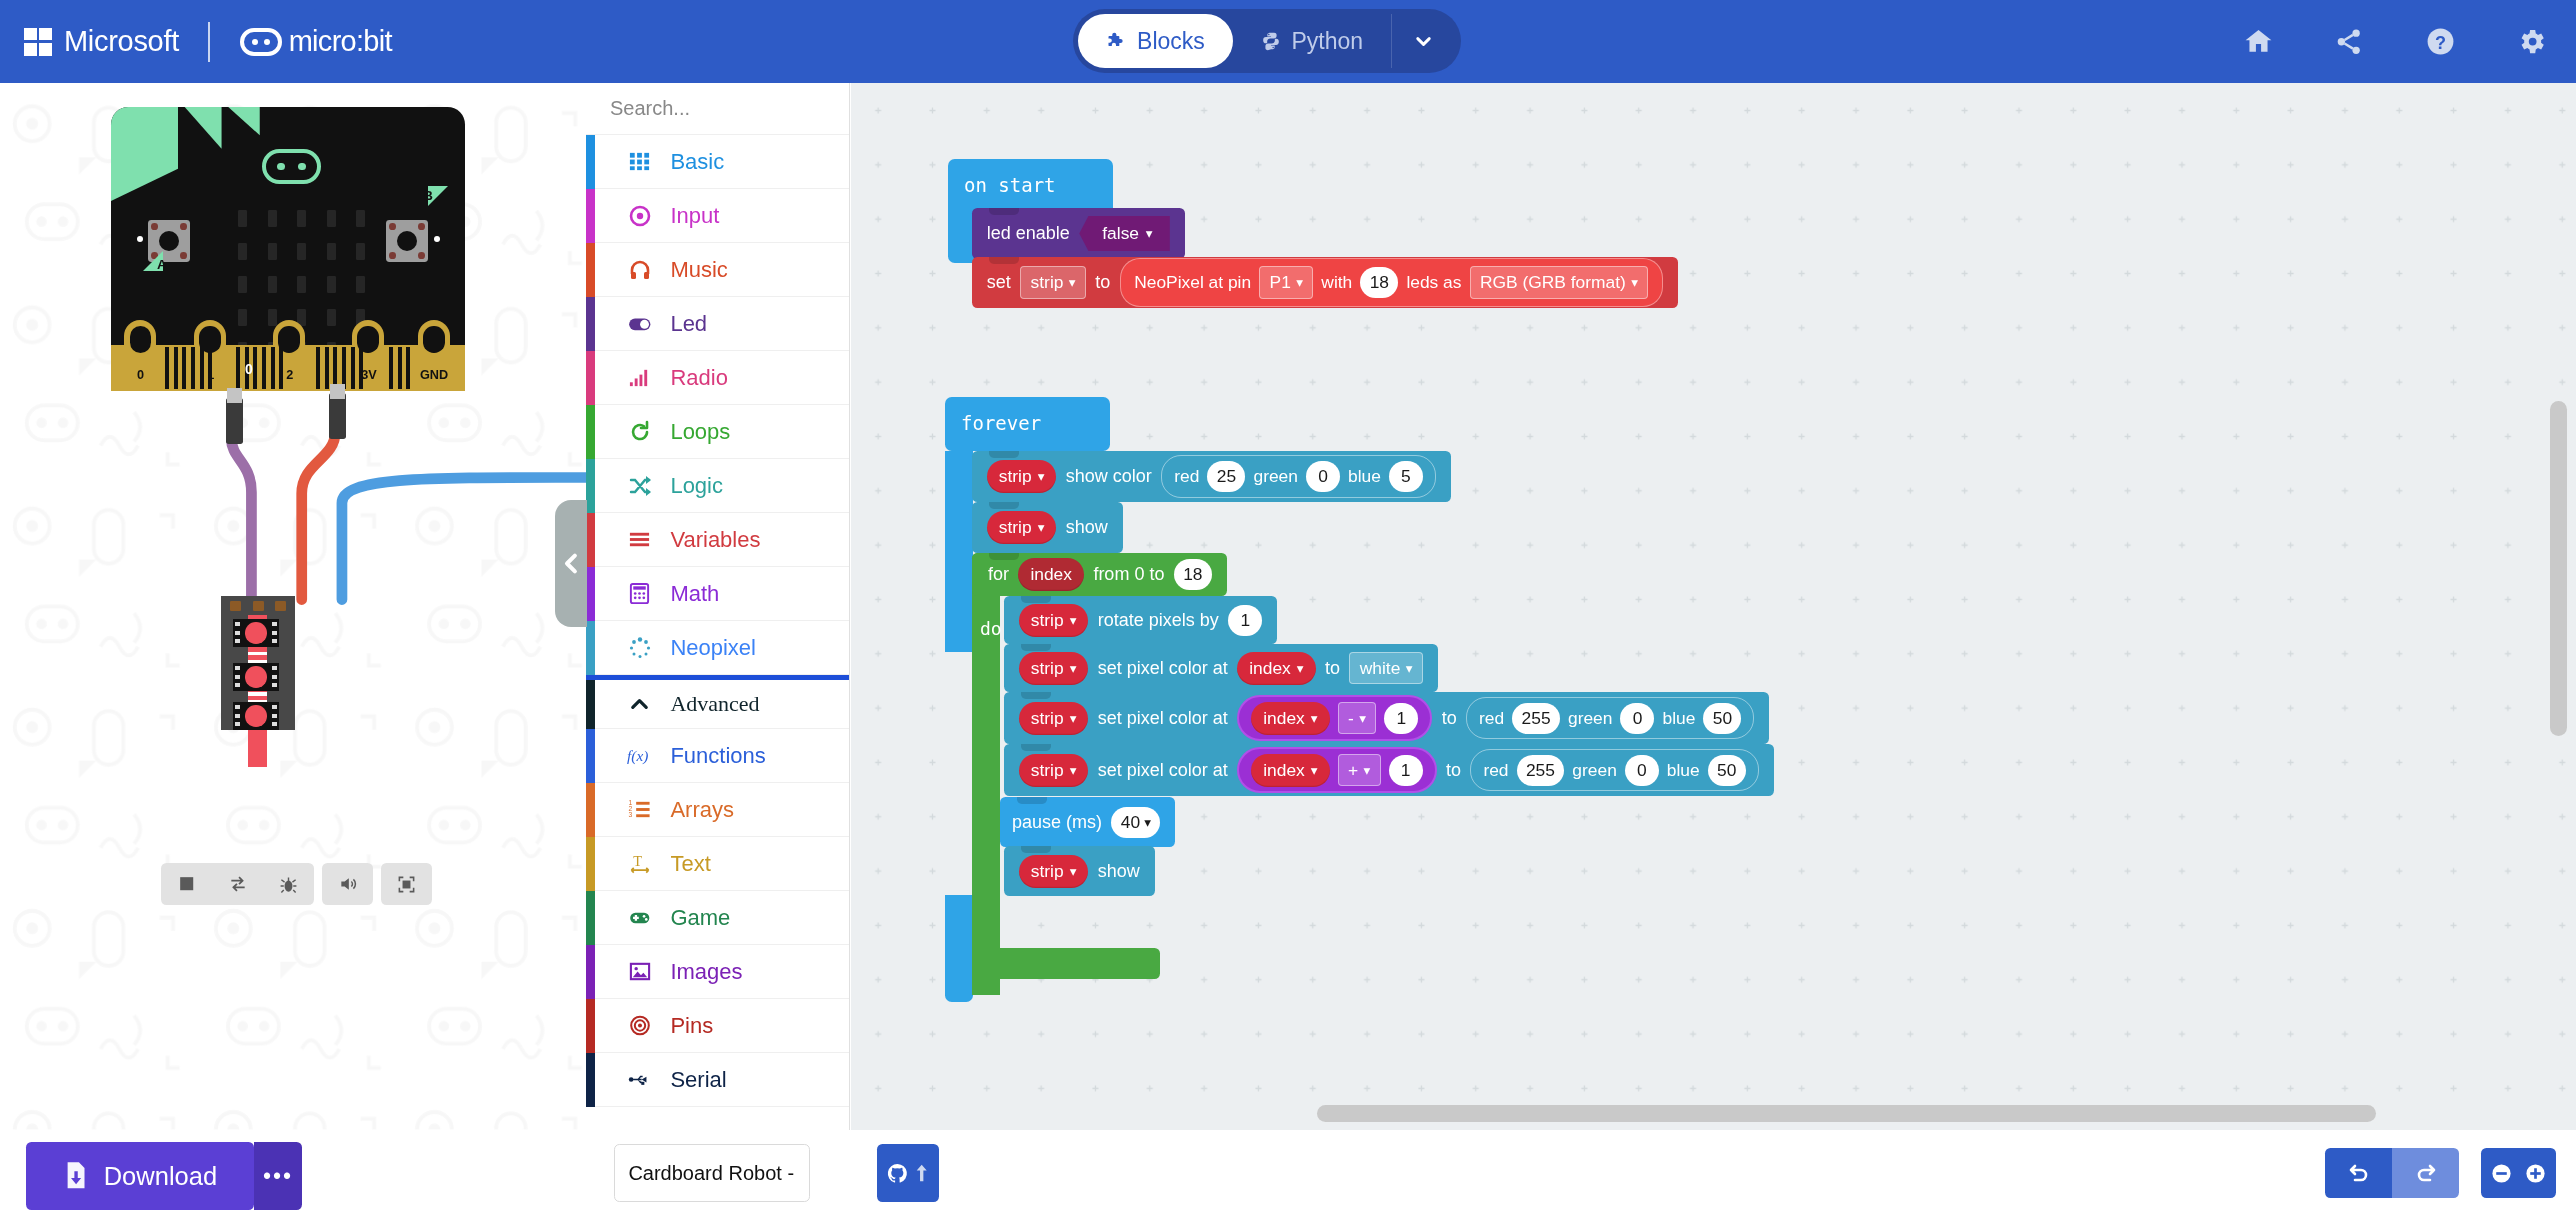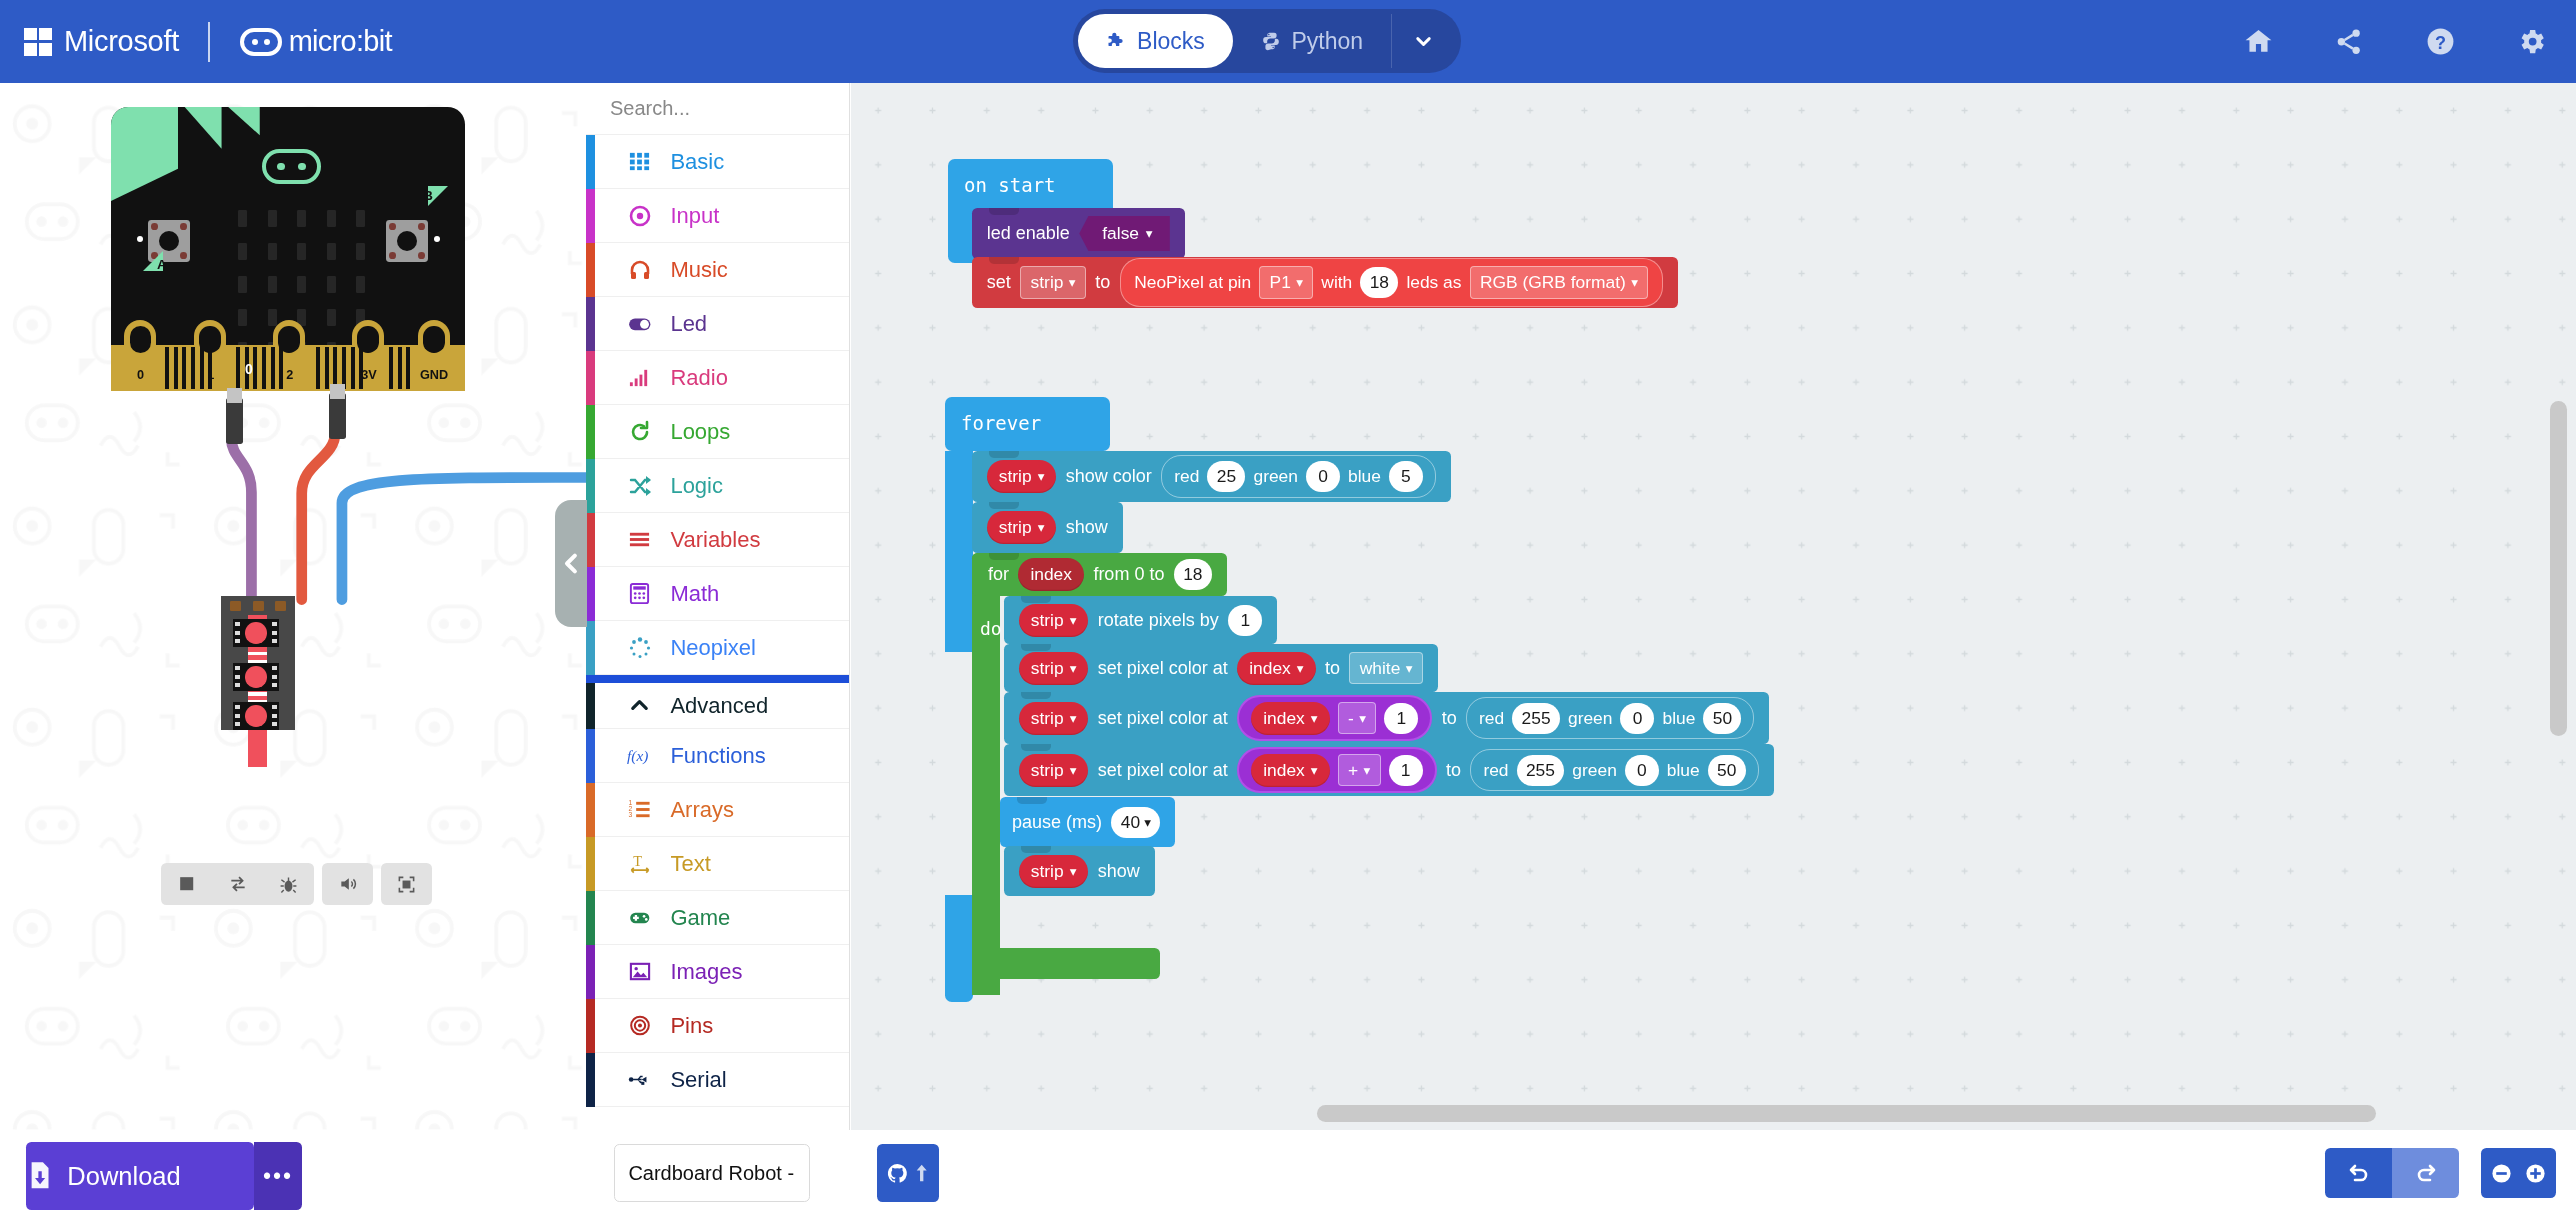--- a/index.html
+++ b/index.html
@@ -148,21 +148,21 @@
     font-family: "Liberation Sans", sans-serif; background: transparent;
   }
   .tb-search input::placeholder { color: #888; }
   .cat-row {
     position: relative; height: 54px; display: flex; align-items: center;
     border-bottom: 0.7px solid #EFEFEF; cursor: pointer; padding-left: 36px;
   }
   .cat-bar { position: absolute; left: 0; top: 0; width: 8.7px; height: 54px; }
   .cat-icon { width: 35px; display: flex; align-items: center; justify-content: center; margin-right: 13.4px; }
   .cat-label { font-size: 22px; }
-  .cat-row.divider-top { border-top: 8px solid #1d4ed8; }
+  .cat-row.divider-top { border-top: 5px solid #1d4ed8; font-family: Liberation Serif, serif; }
 
   .tb-collapse {
     position: absolute; left: 555px; top: 500px; width: 32px; height: 127px;
     background: #A7B1B1; border-radius: 16px 0 0 16px;
     display: flex; align-items: center; justify-content: center; cursor: pointer; z-index: 5;
   }
 
   
   .workspace {
     position: absolute; top: 83px; left: 851px; width: 1725px; height: 1047px;
@@ -982,21 +982,21 @@
       </span>
       <span>show</span>
     </div>
 
     <div class="ws-scroll-h" style="left:466px;top:1022px;width:1059px;height:17.4px"></div>
     <div class="ws-scroll-v" style="left:1699px;top:318px;width:17.4px;height:335px"></div>
   </div>
 
   <div style="position:absolute;left:0;top:1130px;width:586px;height:91px;background:#fff"></div>
 
-  <div style="position:absolute;left:25.5px;top:1142px;width:228px;height:68px;background:#5B3FD4;border-radius:5.4px;display:flex;align-items:center;justify-content:flex-start;gap:14.8px;cursor:pointer">
+  <div style="position:absolute;left:25.5px;top:1142px;width:228px;height:68px;background:#5B3FD4;border-radius:5.4px;display:flex;align-items:center;justify-content:center;gap:14.8px;cursor:pointer">
     <svg width="27" height="29.5" viewBox="0 0 24 26">
       <path fill="#fff" d="M5 1h10l5 5v18H5z" opacity=".95"></path>
       <path fill="#5B3FD4" d="M11 9h3v6h3l-4.5 5.5L8 15h3z"></path>
     </svg>
     <span style="color:#fff;font-size:25.5px">Download</span>
   </div>
   <div style="position:absolute;left:254px;top:1142px;width:48px;height:68px;background:#4B32B4;border-radius:0 5.4px 5.4px 0;display:flex;align-items:center;justify-content:center;cursor:pointer">
     <span style="color:#fff;font-size:23px;letter-spacing:2px;line-height:0.3">•••</span>
   </div>
 

